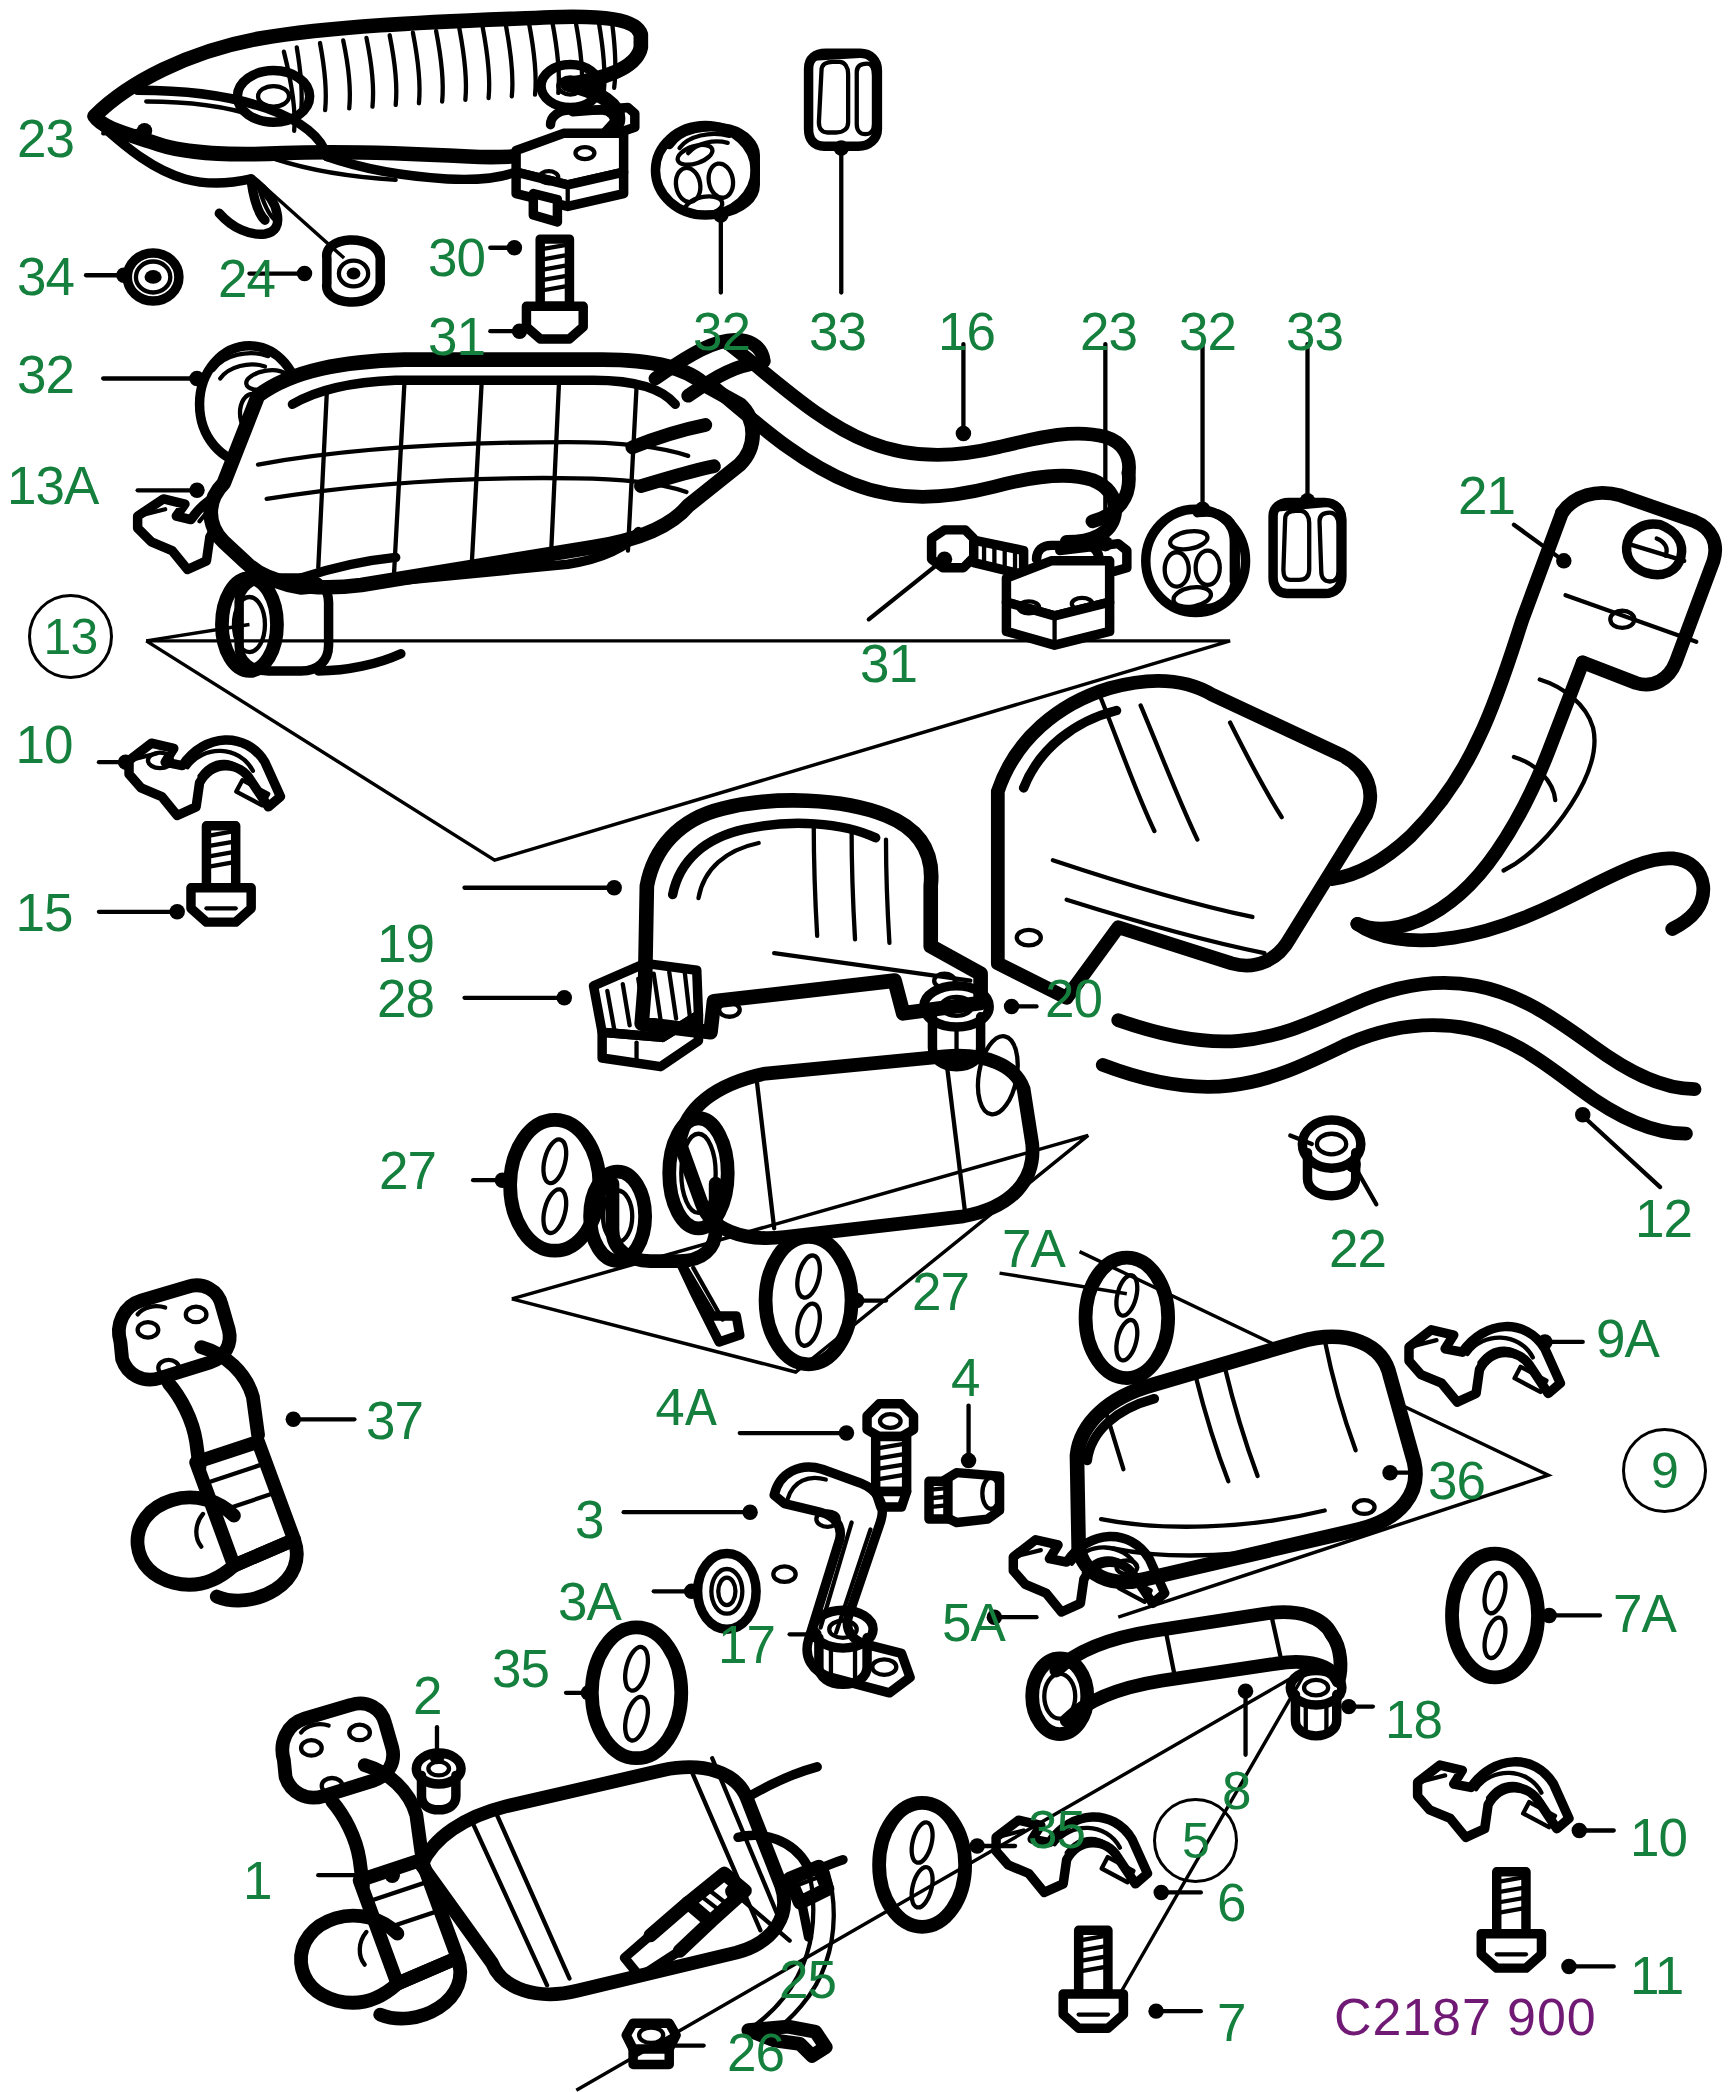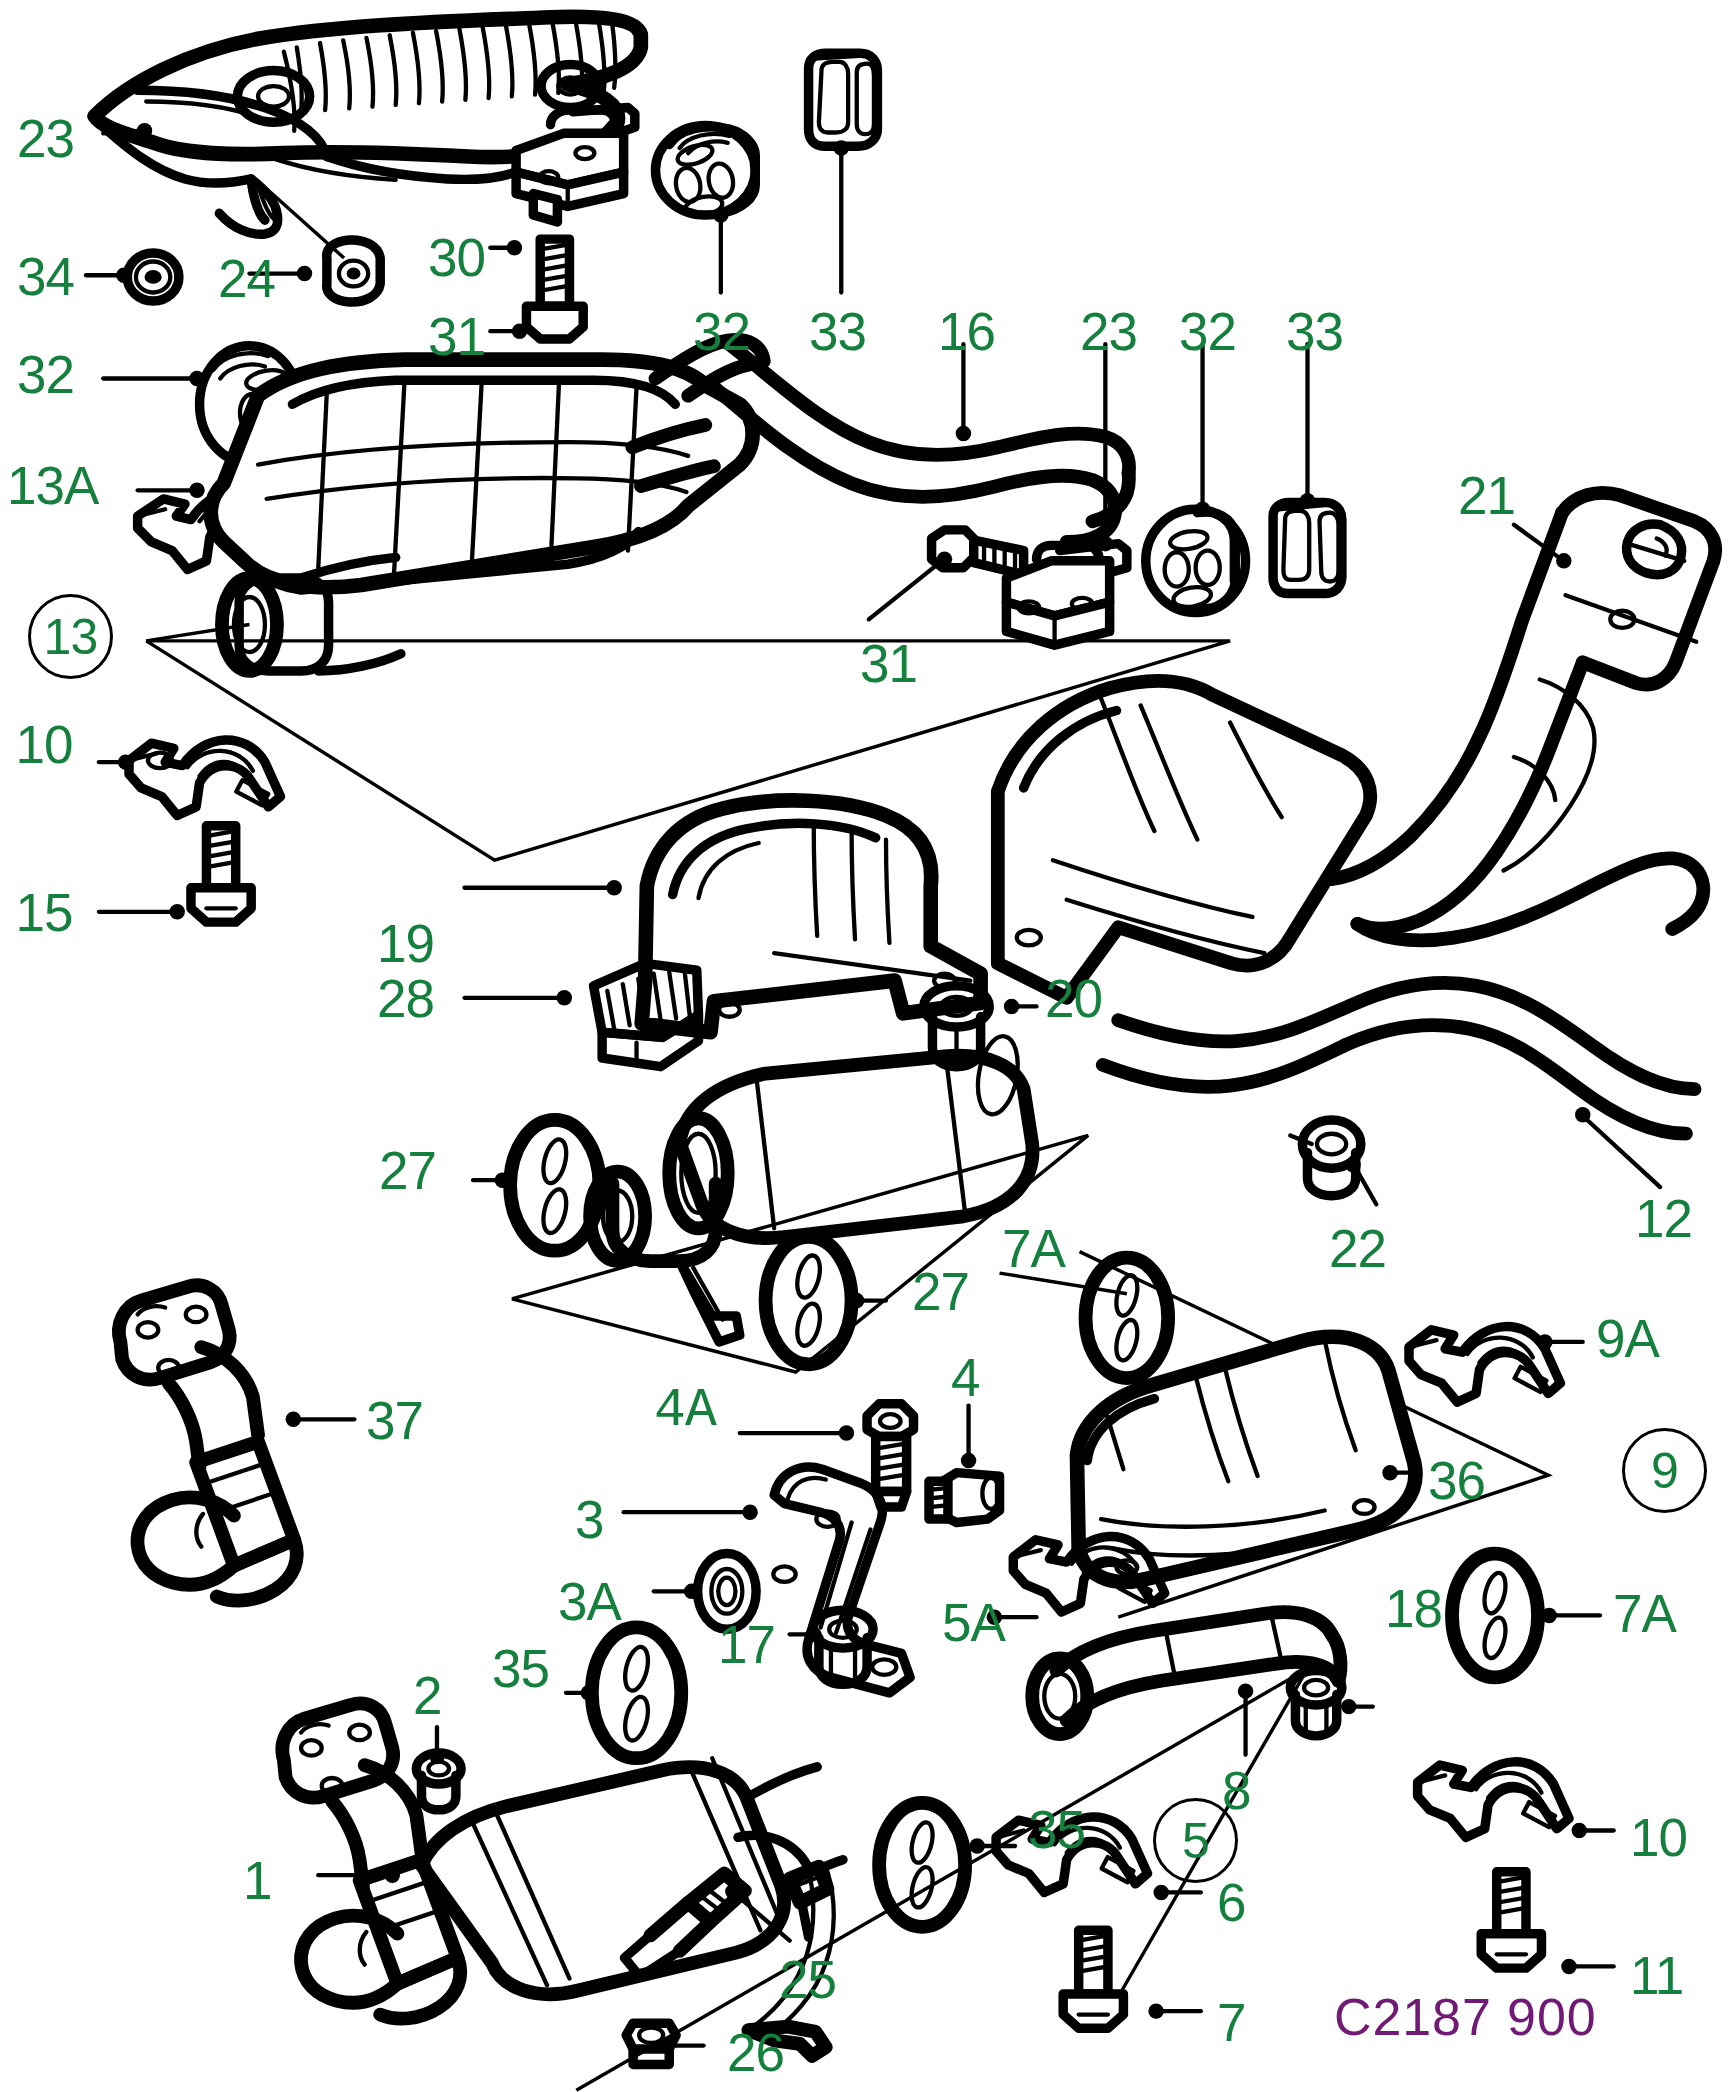--- a/index.html
+++ b/index.html
@@ -920,21 +920,21 @@
       <div class="callout" style="left: 366px; top: 1394px;">37</div>
       <div class="callout" style="left: 1428px; top: 1454px;">36</div>
       <div class="callout circled" style="left: 1622px; top: 1428px;">9</div>
       <div class="callout" style="left: 575px; top: 1493px;">3</div>
       <div class="callout" style="left: 558px; top: 1575px;">3A</div>
       <div class="callout" style="left: 942px; top: 1596px;">5A</div>
       <div class="callout" style="left: 1613px; top: 1587px;">7A</div>
       <div class="callout" style="left: 718px; top: 1618px;">17</div>
       <div class="callout" style="left: 492px; top: 1642px;">35</div>
       <div class="callout" style="left: 413px; top: 1669px;">2</div>
-      <div class="callout" style="left: 1385px; top: 1582px;">18</div>
+      <div class="callout" style="left: 1385px; top: 1693px;">18</div>
       <div class="callout" style="left: 1222px; top: 1764px;">8</div>
       <div class="callout" style="left: 1028px; top: 1803px;">35</div>
       <div class="callout circled" style="left: 1153px; top: 1798px;">5</div>
       <div class="callout" style="left: 243px; top: 1854px;">1</div>
       <div class="callout" style="left: 1630px; top: 1811px;">10</div>
       <div class="callout" style="left: 1217px; top: 1876px;">6</div>
       <div class="callout" style="left: 1630px; top: 1949px;">11</div>
       <div class="callout" style="left: 779px; top: 1953px;">25</div>
       <div class="callout" style="left: 1217px; top: 1996px;">7</div>
       <div class="callout" style="left: 727px; top: 2026px;">26</div>

